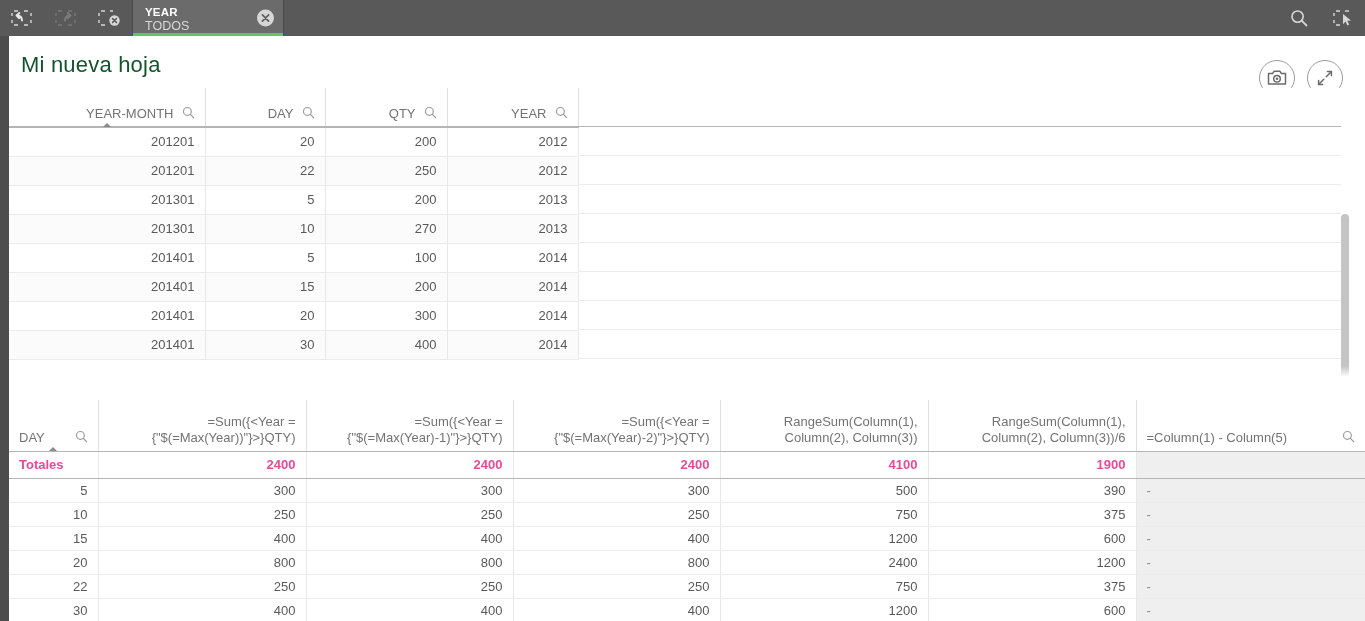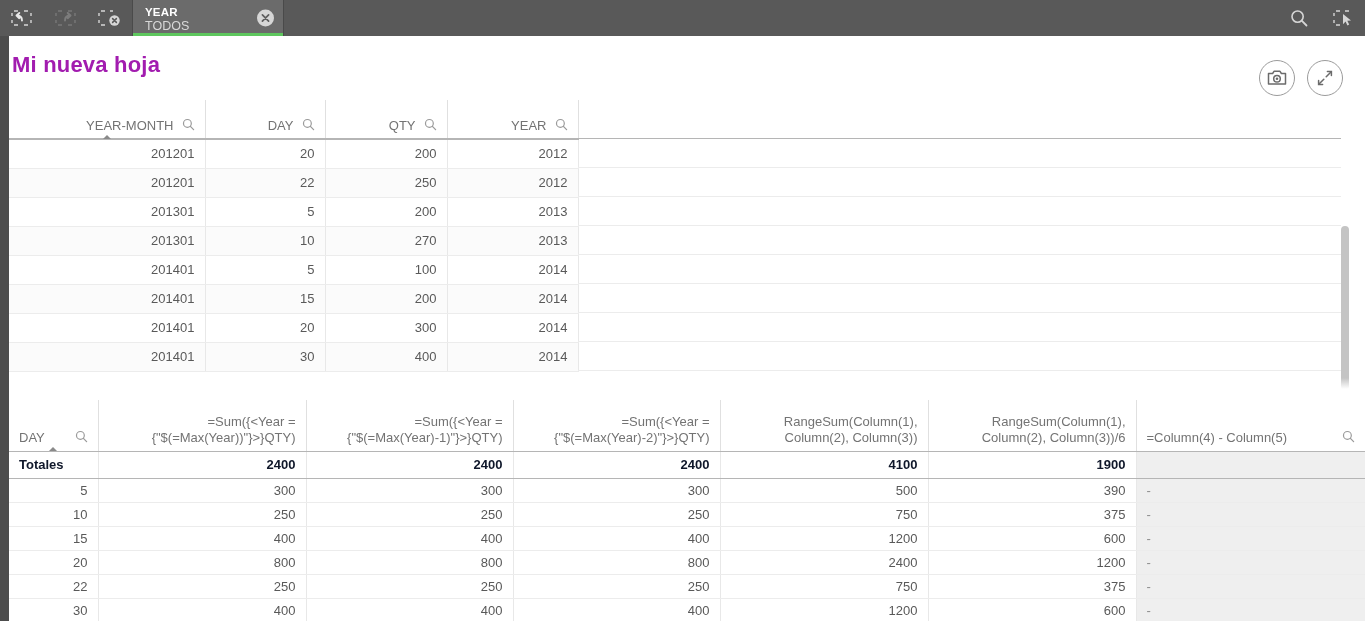--- a/index.html
+++ b/index.html
@@ -55,22 +55,22 @@
   .left-rail {
     position: absolute; left: 0; top: 0; width: 9px; height: 585px;
     background: #4d4d4d;
   }
   .bottom-rail {
     position: absolute; left: 0; bottom: 0; width: 1365px; height: 8px;
     background: #4d4d4d;
   }
 
   .sheet-title {
-    position: absolute; left: 12px; top: 16px;
-    font-size: 22px; color: #a21caf; font-weight: bold;
+    position: absolute; left: 21px; top: 16px;
+    font-size: 22px; color: #14532d; font-weight: normal;
     letter-spacing: .2px;
   }
 
   .sheet-actions {
     position: absolute; right: 22px; top: 24px;
     display: flex; gap: 12px;
   }
   .circ-btn {
     width: 36px; height: 36px; border-radius: 50%;
     border: 1px solid #9b9b9b; background: #ffffff;
@@ -102,21 +102,21 @@
   .hd-label.wrap { white-space: normal; }
   .mag { flex: 0 0 auto; }
   .sort-caret {
     position: absolute; bottom: -1px; left: 50%; transform: translateX(-50%);
     width: 0; height: 0;
     border-left: 5px solid transparent; border-right: 5px solid transparent;
     border-bottom: 5px solid #8a8a8a;
   }
 
   
-  #table1 { left: 9px; top: 64px; width: 1356px; height: 292px; }
+  #table1 { left: 9px; top: 52px; width: 1356px; height: 292px; }
   #table1 .t1wrap { position: relative; width: 1356px; height: 292px; overflow: hidden; }
   #table1 table { width: 569px; }
   #table1 th { height: 39px; }
   #table1 tr.row td { height: 29px; }
   #table1 .hdr-underline {
     position: absolute; left: 0; top: 38px; width: 1332px; height: 1px; background: #b5b5b5;
   }
   #table1 .rowline {
     position: absolute; left: 569px; width: 763px; height: 1px; background: #ececec;
   }
@@ -133,21 +133,21 @@
     position: absolute; right: 16px; top: 126px; width: 8px; height: 164px;
     background: #c4c4c4; border-radius: 4px;
   }
 
   
   #table2 { left: 9px; top: 364px; width: 1356px; height: 249px; }
   #table2 table { width: 1356px; }
   #table2 th { height: 51px; }
   #table2 td { height: 24px; }
   #table2 tr.totals td {
-    font-weight: bold; color: #0f172a;
+    font-weight: bold; color: #ec4899;
     border-bottom: 1px solid #b5b5b5;
     height: 27px;
   }
   #table2 tr.row td { height: 24px; }
   #table2 td.blankcol { background: #efefef; text-align: left; color: #8d8d8d; border-right: none; }
   #table2 th.blankhead { border-right: none; }
   .hd-inner.left { justify-content: space-between; }
   .hd-label.left { text-align: left; }
 </style>
 </head>
@@ -411,21 +411,21 @@
                   <span class="hd-label wrap">RangeSum(Column(1), Column(2), Column(3))</span>
                 </div>
             </th>
             <th>
               <div class="hd-inner">
                   <span class="hd-label wrap">RangeSum(Column(1), Column(2), Column(3))/6</span>
                 </div>
             </th>
             <th class="blankhead">
               <div class="hd-inner left">
-                <span class="hd-label left">=Column(4) - Column(5)</span>
+                <span class="hd-label left">=Column(1) - Column(5)</span>
                 <span class="mag">
                   <svg width="13" height="13" viewBox="0 0 13 13">
                       <circle cx="5.4" cy="5.4" r="3.9" fill="none" stroke="#9a9a9a" stroke-width="1.2"></circle>
                       <path d="M8.4,8.4 L11.6,11.6" stroke="#9a9a9a" stroke-width="1.3" stroke-linecap="round"></path>
                     </svg>
                 </span>
               </div>
             </th>
           </tr>
         </thead>

